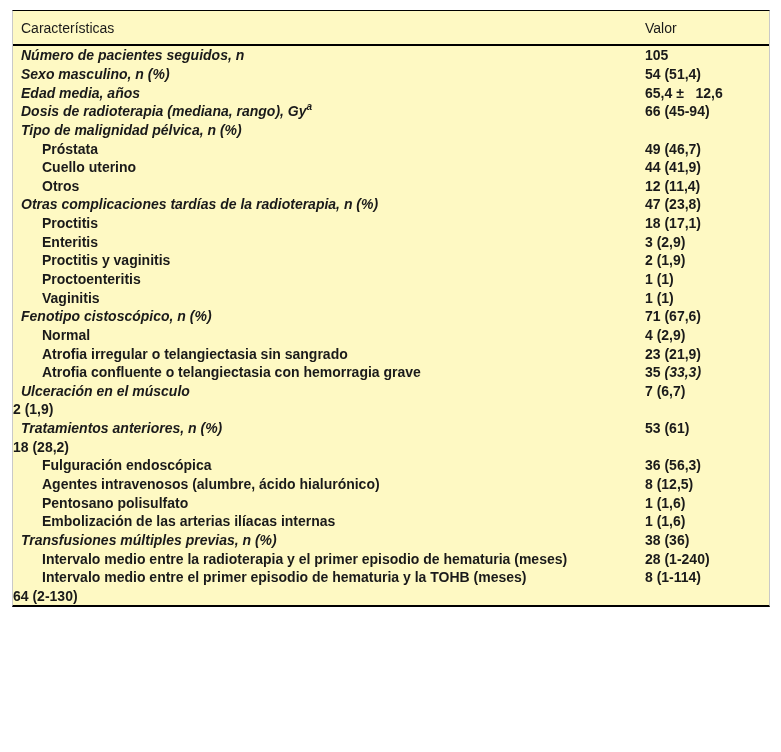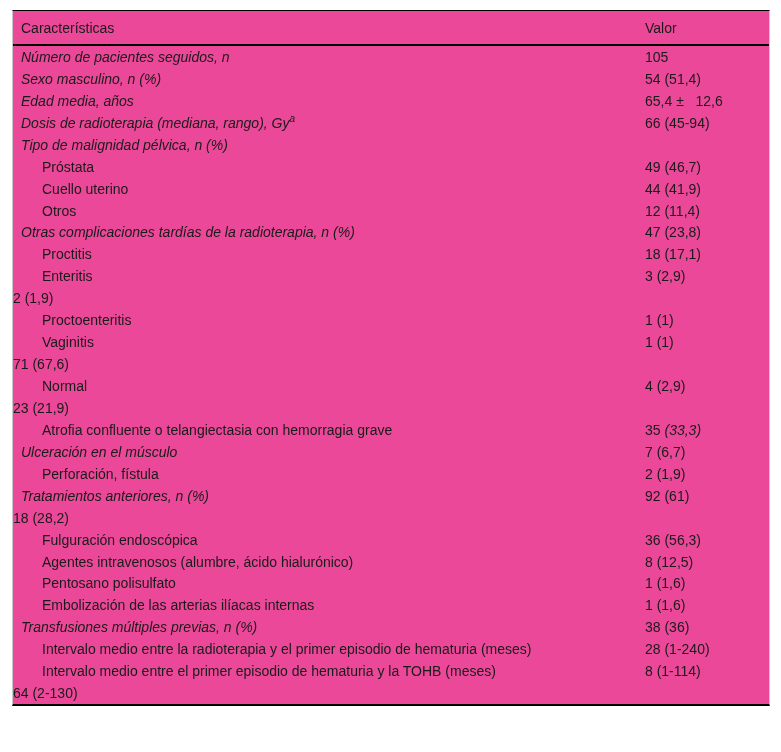--- a/index.html
+++ b/index.html
@@ -15,33 +15,34 @@
   .table {
     position: absolute;
     left: 12px;
     top: 10px;
     width: 758px;
     box-sizing: border-box;
     border-left: 1px solid #c9c9c9;
     border-right: 1px solid #c9c9c9;
     border-top: 1.5px solid #000000;
     border-bottom: 2px solid #000000;
-    background: #ec4899;
+    background: #fef9c3;
   }
   .header-row {
     height: 33px;
     display: flex;
     align-items: center;
     border-bottom: 2.5px solid #000000;
     font-size: 14px;
   }
   .rows {
     display: flex;
     flex-direction: column;
-    height: 658px;
+    height: 559px;
+    font-weight: bold;
   }
   .row {
     flex: 1;
     display: flex;
     align-items: center;
     font-size: 14px;
   }
   .cell-label {
     width: 632px;
     box-sizing: border-box;
@@ -121,64 +122,66 @@
     <div class="cell-label indent"><span class="lbl-text">Proctitis</span></div>
     <div class="cell-value"><span class="val-text">18 (17,1)</span></div>
   </div>
 
   <div class="row">
     <div class="cell-label indent"><span class="lbl-text">Enteritis</span></div>
     <div class="cell-value"><span class="val-text">3 (2,9)</span></div>
   </div>
 
   <div class="row">
+    <div class="cell-label indent"><span class="lbl-text">Proctitis y vaginitis</span></div>
     <div class="cell-value"><span class="val-text">2 (1,9)</span></div>
   </div>
 
   <div class="row">
     <div class="cell-label indent"><span class="lbl-text">Proctoenteritis</span></div>
     <div class="cell-value"><span class="val-text">1 (1)</span></div>
   </div>
 
   <div class="row">
     <div class="cell-label indent"><span class="lbl-text">Vaginitis</span></div>
     <div class="cell-value"><span class="val-text">1 (1)</span></div>
   </div>
 
   <div class="row">
+    <div class="cell-label italic"><span class="lbl-text">Fenotipo cistoscópico, n (%)</span></div>
     <div class="cell-value"><span class="val-text">71 (67,6)</span></div>
   </div>
 
   <div class="row">
     <div class="cell-label indent"><span class="lbl-text">Normal</span></div>
     <div class="cell-value"><span class="val-text">4 (2,9)</span></div>
   </div>
 
   <div class="row">
+    <div class="cell-label indent"><span class="lbl-text">Atrofia irregular o telangiectasia sin sangrado</span></div>
     <div class="cell-value"><span class="val-text">23 (21,9)</span></div>
   </div>
 
   <div class="row">
     <div class="cell-label indent"><span class="lbl-text">Atrofia confluente o telangiectasia con hemorragia grave</span></div>
     <div class="cell-value"><span class="val-text">35 </span><span class="val-italic">(33,3)</span></div>
   </div>
 
   <div class="row">
     <div class="cell-label italic"><span class="lbl-text">Ulceración en el músculo</span></div>
     <div class="cell-value"><span class="val-text">7 (6,7)</span></div>
   </div>
 
   <div class="row">
-    <div class="cell-label indent"><span class="lbl-text">Perforación, fístula</span></div>
     <div class="cell-value"><span class="val-text">2 (1,9)</span></div>
   </div>
 
   <div class="row">
     <div class="cell-label italic"><span class="lbl-text">Tratamientos anteriores, n (%)</span></div>
-    <div class="cell-value"><span class="val-text">92 (61)</span></div>
+    <div class="cell-value"><span class="val-text">53 (61)</span></div>
   </div>
 
   <div class="row">
     <div class="cell-value"><span class="val-text">18 (28,2)</span></div>
   </div>
 
   <div class="row">
     <div class="cell-label indent"><span class="lbl-text">Fulguración endoscópica</span></div>
     <div class="cell-value"><span class="val-text">36 (56,3)</span></div>
   </div>

